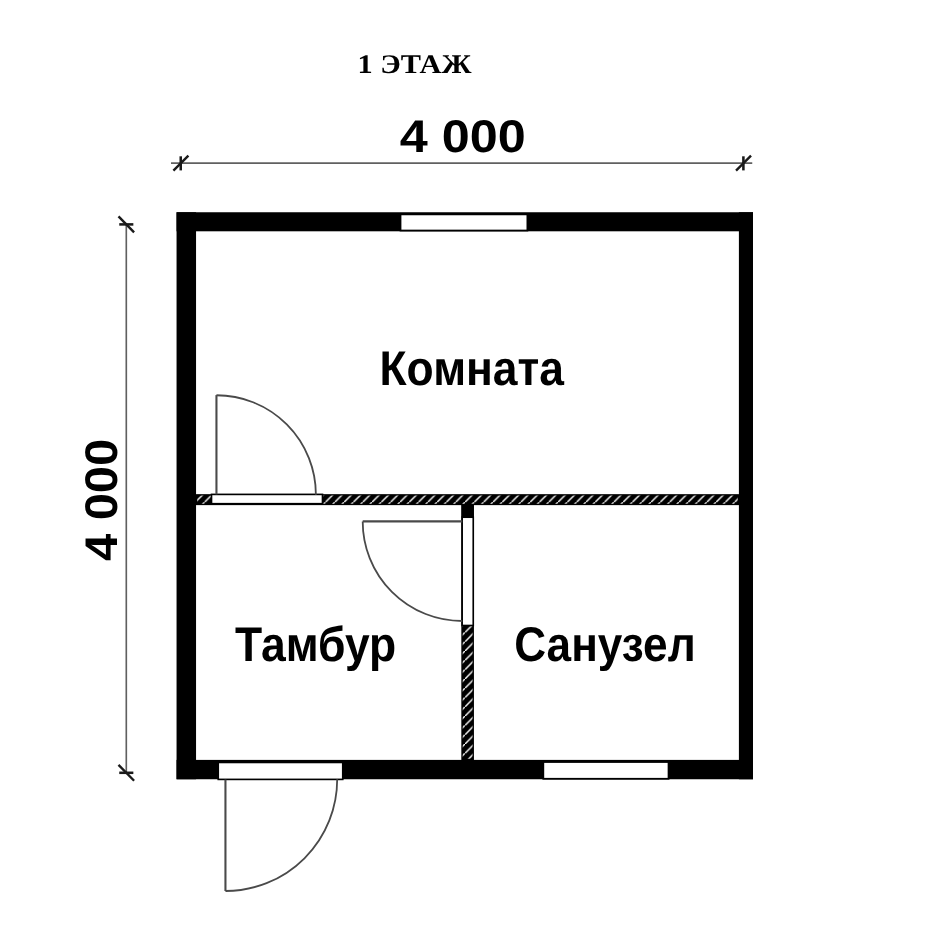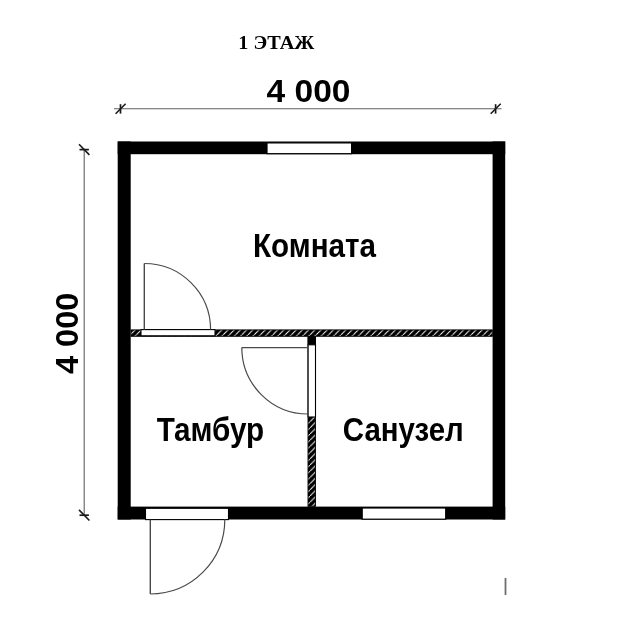--- a/index.html
+++ b/index.html
@@ -1,16 +1,16 @@
 <!DOCTYPE html>
 <html><head>
 <meta charset="utf-8">
 <style>
   html,body{margin:0;padding:0;background:#ffffff;}
-  .wrap{width:634px;height:634px;position:relative;overflow:hidden;text-align:center;}
+  .wrap{width:502px;height:634px;position:relative;overflow:hidden;text-align:center;}
   text{font-family:"Liberation Sans",sans-serif;}
 </style>
 </head>
 <body>
 <div class="wrap">
 <svg width="634" height="634" viewBox="0 0 634 634">
   <defs>
     <pattern id="hatch" width="6.2" height="6.2" patternUnits="userSpaceOnUse">
       <rect x="0" y="0" width="6.2" height="6.2" fill="#000000"></rect>
       <path d="M-1.55,7.75 L7.75,-1.55 M4.65,13.95 L13.95,4.65 M-7.75,1.55 L1.55,-7.75" stroke="#ffffff" stroke-width="0.95"></path>

